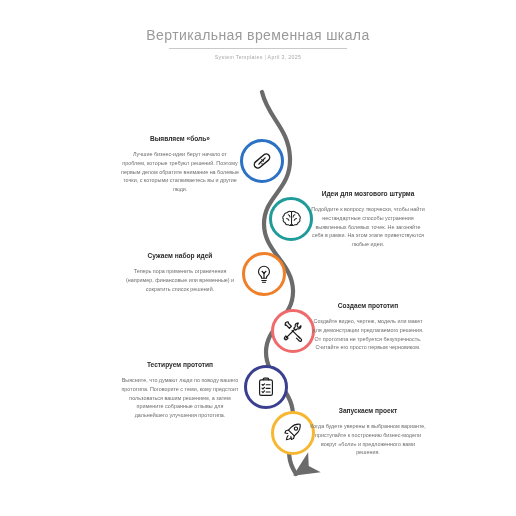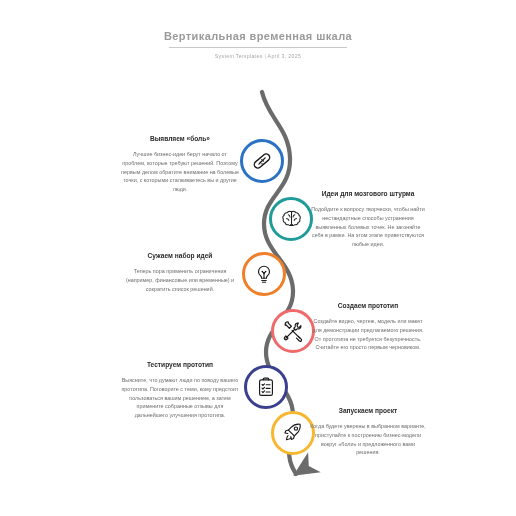--- a/index.html
+++ b/index.html
@@ -14,22 +14,22 @@
     overflow: hidden;
     position: relative;
   }
 
   
   .header {
     padding-top: 26px;
     text-align: center;
   }
   .header-title {
-    font-size: 11px;
-    font-weight: bold;
+    font-size: 14px;
+    font-weight: normal;
     color: #9a9a9a;
     letter-spacing: 0.4px;
     padding-bottom: 5px;
     display: inline-block;
     text-align: right;
   }
   .header-rule {
     width: 178px;
     height: 1px;
     background: #c9c9c9;

